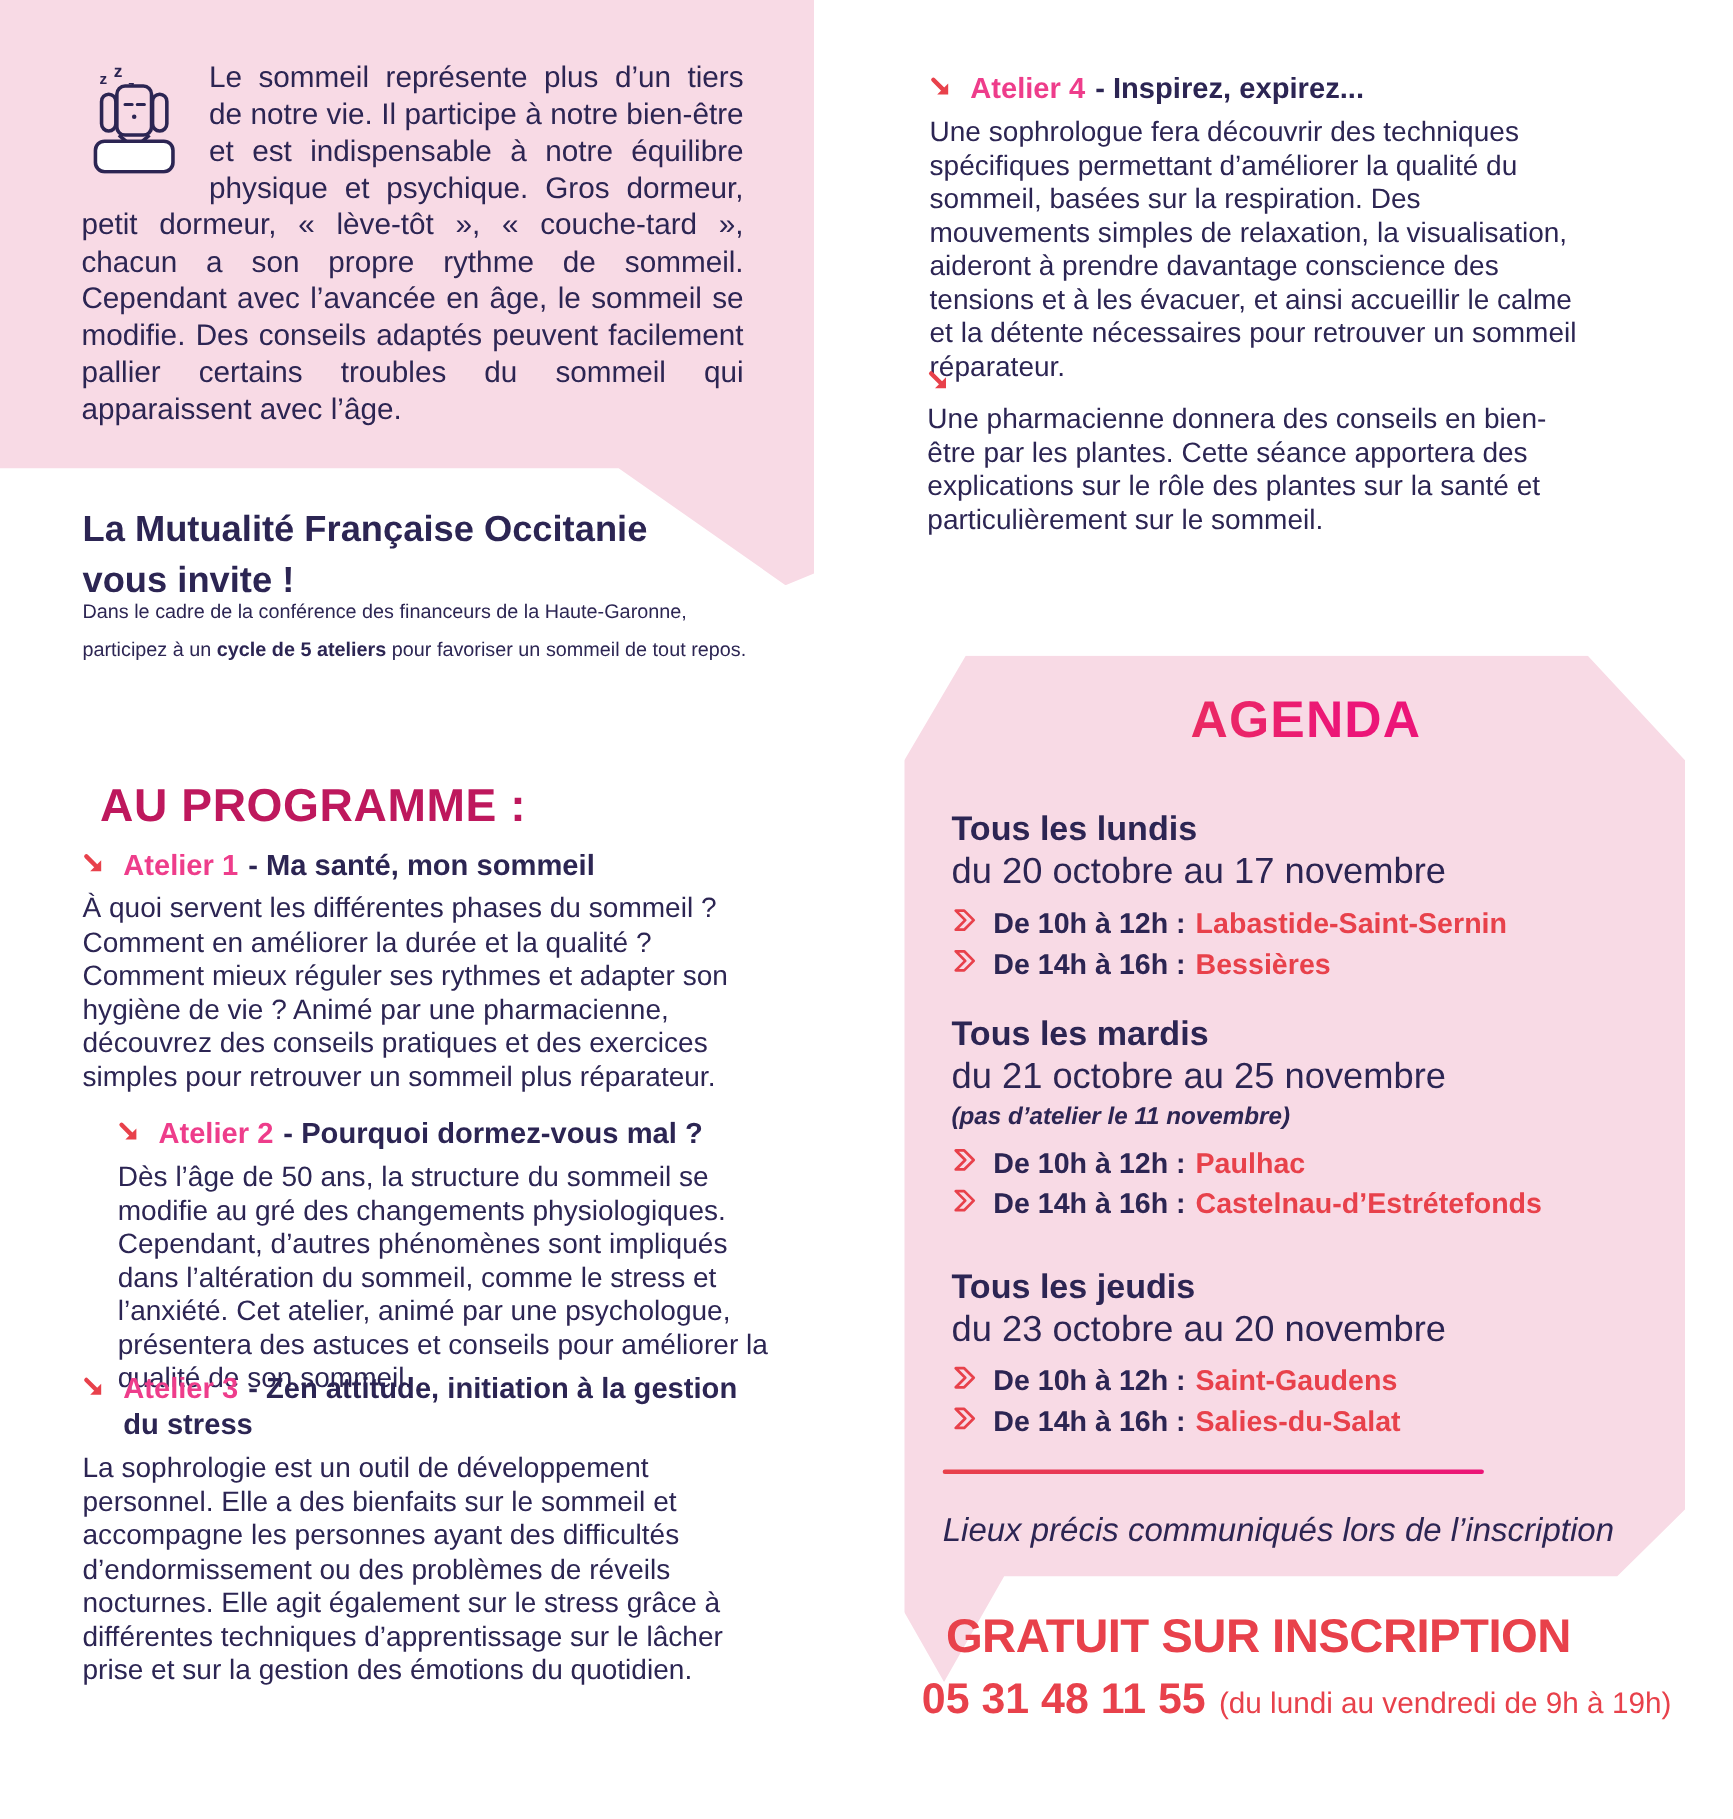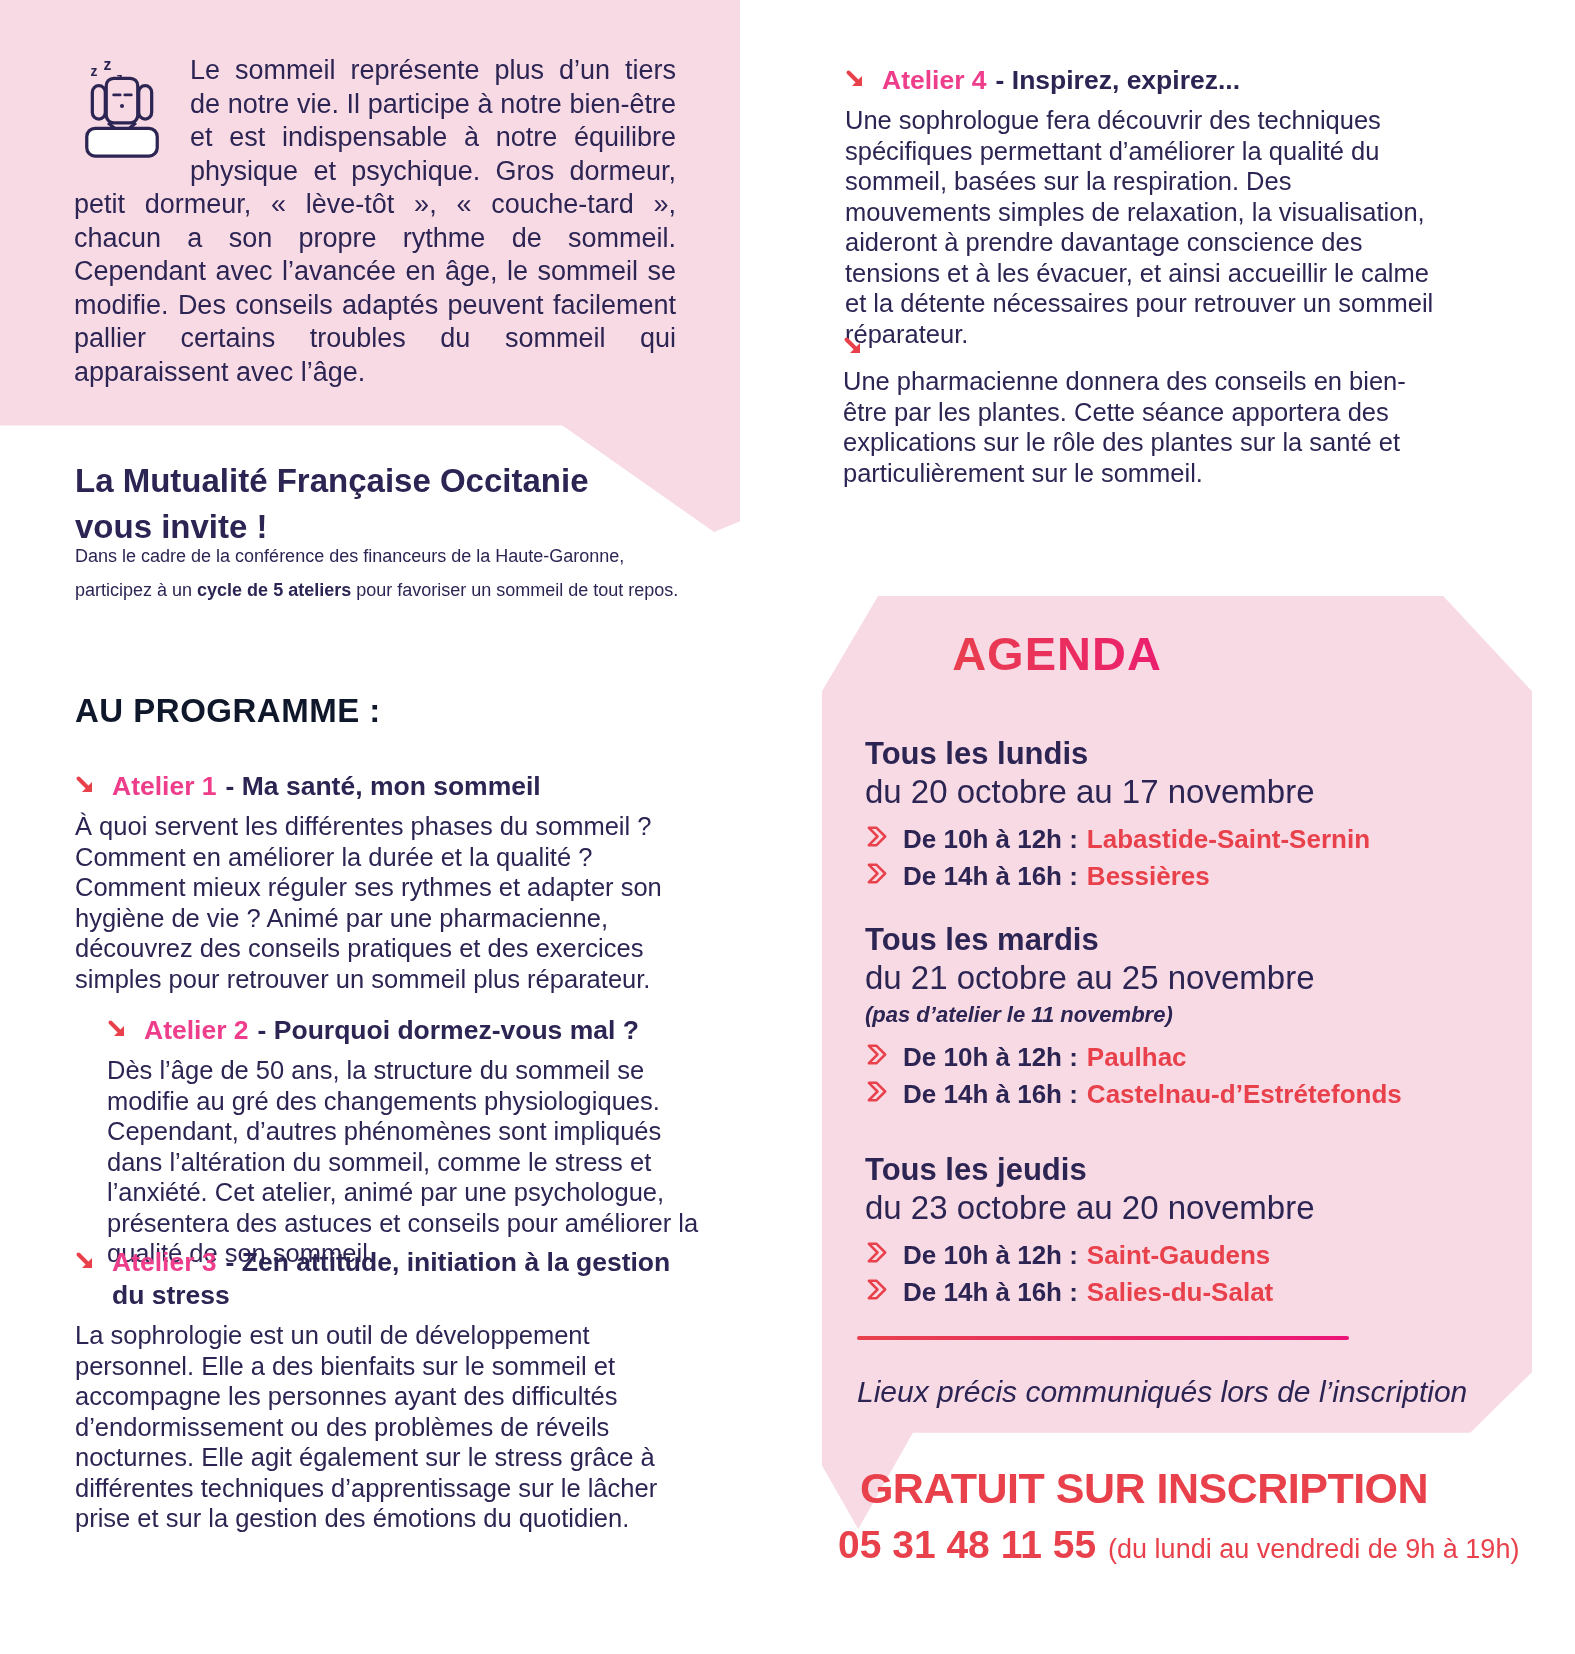--- a/index.html
+++ b/index.html
@@ -14,43 +14,43 @@
   .intro-text { margin:0; font-size:27px; line-height:33.5px; text-align:justify; }
 
   
   .invite-title { position:absolute; left:75px; top:458px; width:585px;
                   font-size:33px; line-height:46px; font-weight:bold; margin:0; }
   .invite-body  { position:absolute; left:75px; top:540px; width:606px;
                   font-size:18px; line-height:33.5px; margin:0; }
   .invite-body b { font-weight:bold; }
 
   
-  .program-title { position:absolute; left:75px; top:692px; margin:0;
-                   font-size:33px; font-weight:800; color:#0f172a; letter-spacing:.5px; }
+  .program-title { position:absolute; left:75px; top:692px; margin:16px;
+                   font-size:42px; font-weight:800; color:#be185d; letter-spacing:.5px; }
 
   .atelier { position:absolute; }
   .atelier .head { display:flex; align-items:flex-start; }
   .atelier .head svg { flex:none; margin-top:5px; }
   .atelier .ht { margin-left:15px; font-size:26.5px; font-weight:bold; line-height:33px; }
   .atelier .ht .label { color:#EE3D8B; }
   .atelier .ht .title { color:#2C2553; margin-left:9px; }
   .atelier .body { margin:8px 0 0; font-size:25.5px; line-height:30.5px; }
 
   #a1 { left:75px;  top:770px;  width:612px; }
   #a2 { left:75px;  top:1014px; width:612px;margin-left:32px; }
   #a3 { left:75px;  top:1246px; width:612px; }
   #a4 { left:845px; top:64px;   width:640px; }
   #a5 { left:843px; top:331px;  width:715px; }
   #a4 .body, #a5 .body { width:594px; }
 
   
   .agenda { position:absolute; left:822px; top:596px; width:710px; height:934px; background:#F8DAE5;
             clip-path:polygon(7.9% 0, 87.5% 0, 100% 10.2%, 100% 83.1%, 91.3% 89.6%,
                               12.8% 89.6%, 5.1% 99.9%, 0 93.1%, 0 10.2%); }
-  .agenda-title { position:absolute; top:30px; left:0; width:470px; margin:0; text-align:center;
+  .agenda-title { position:absolute; top:30px; left:0; width:470px; margin:0; text-align:right;
                   font-size:47px; font-weight:800; letter-spacing:1px;
                   background:linear-gradient(90deg,#E8414B 25%,#EC1578 85%);
                   -webkit-background-clip:text; background-clip:text;
                   color:transparent; -webkit-text-fill-color:transparent; }
   .day { position:absolute; left:43px; }
   #day0 { top:140px; } #day1 { top:326px; } #day2 { top:556px; }
   .dname  { font-size:31px; font-weight:bold; line-height:36px; }
   .ddates { font-size:33px; font-weight:400; line-height:40px; }
   .dnote  { font-size:22px; font-weight:bold; font-style:italic; line-height:30px; margin-top:2px; }
   .sessions { margin-top:12px; }

